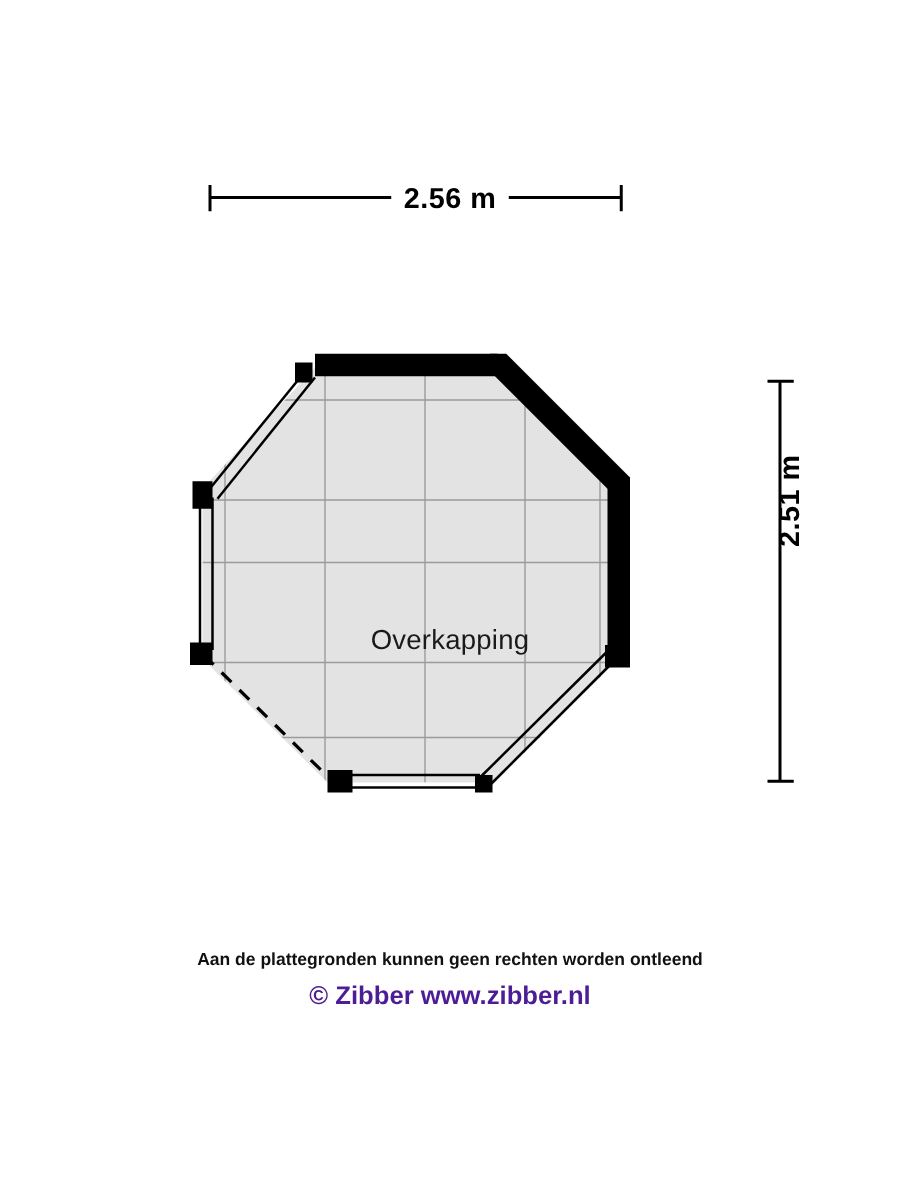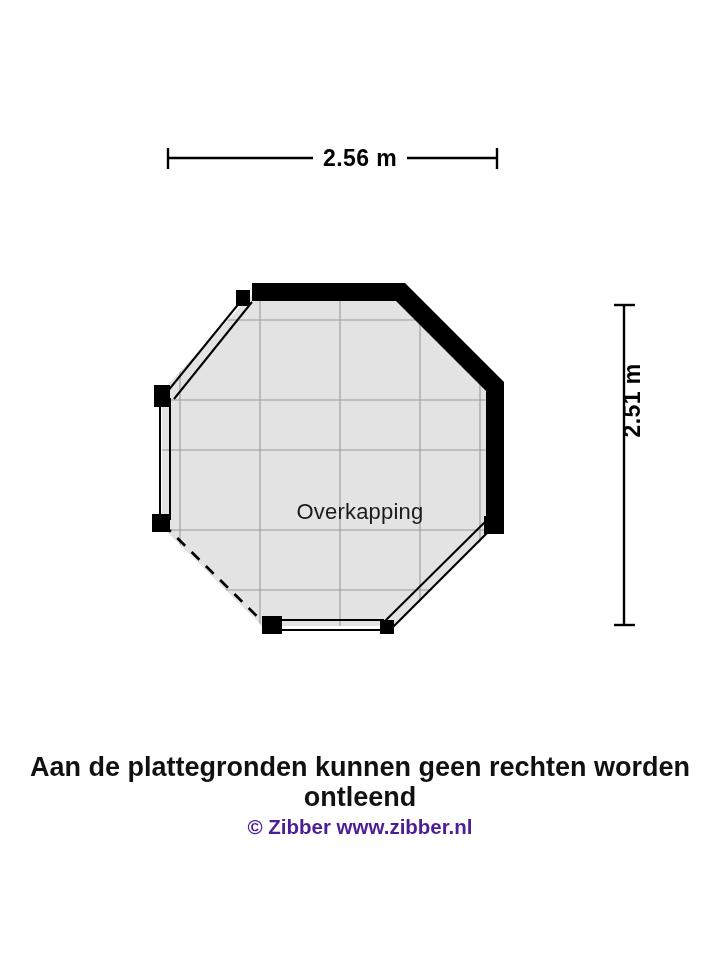--- a/index.html
+++ b/index.html
@@ -64,21 +64,21 @@
     margin-top: 36px;
   }
   #footer {
     position: absolute;
     left: 0;
     top: 752px;
     width: 720px;
     text-align: center;
   }
   #footer .line1 {
-    font-size: 27px;
+    font-size: 14px;
     font-weight: 700;
     color: #111111;
     line-height: 30px;
   }
   #footer .line2 {
     font-size: 20.5px;
     font-weight: 700;
     color: #4c1d95;
     line-height: 30px;
   }

